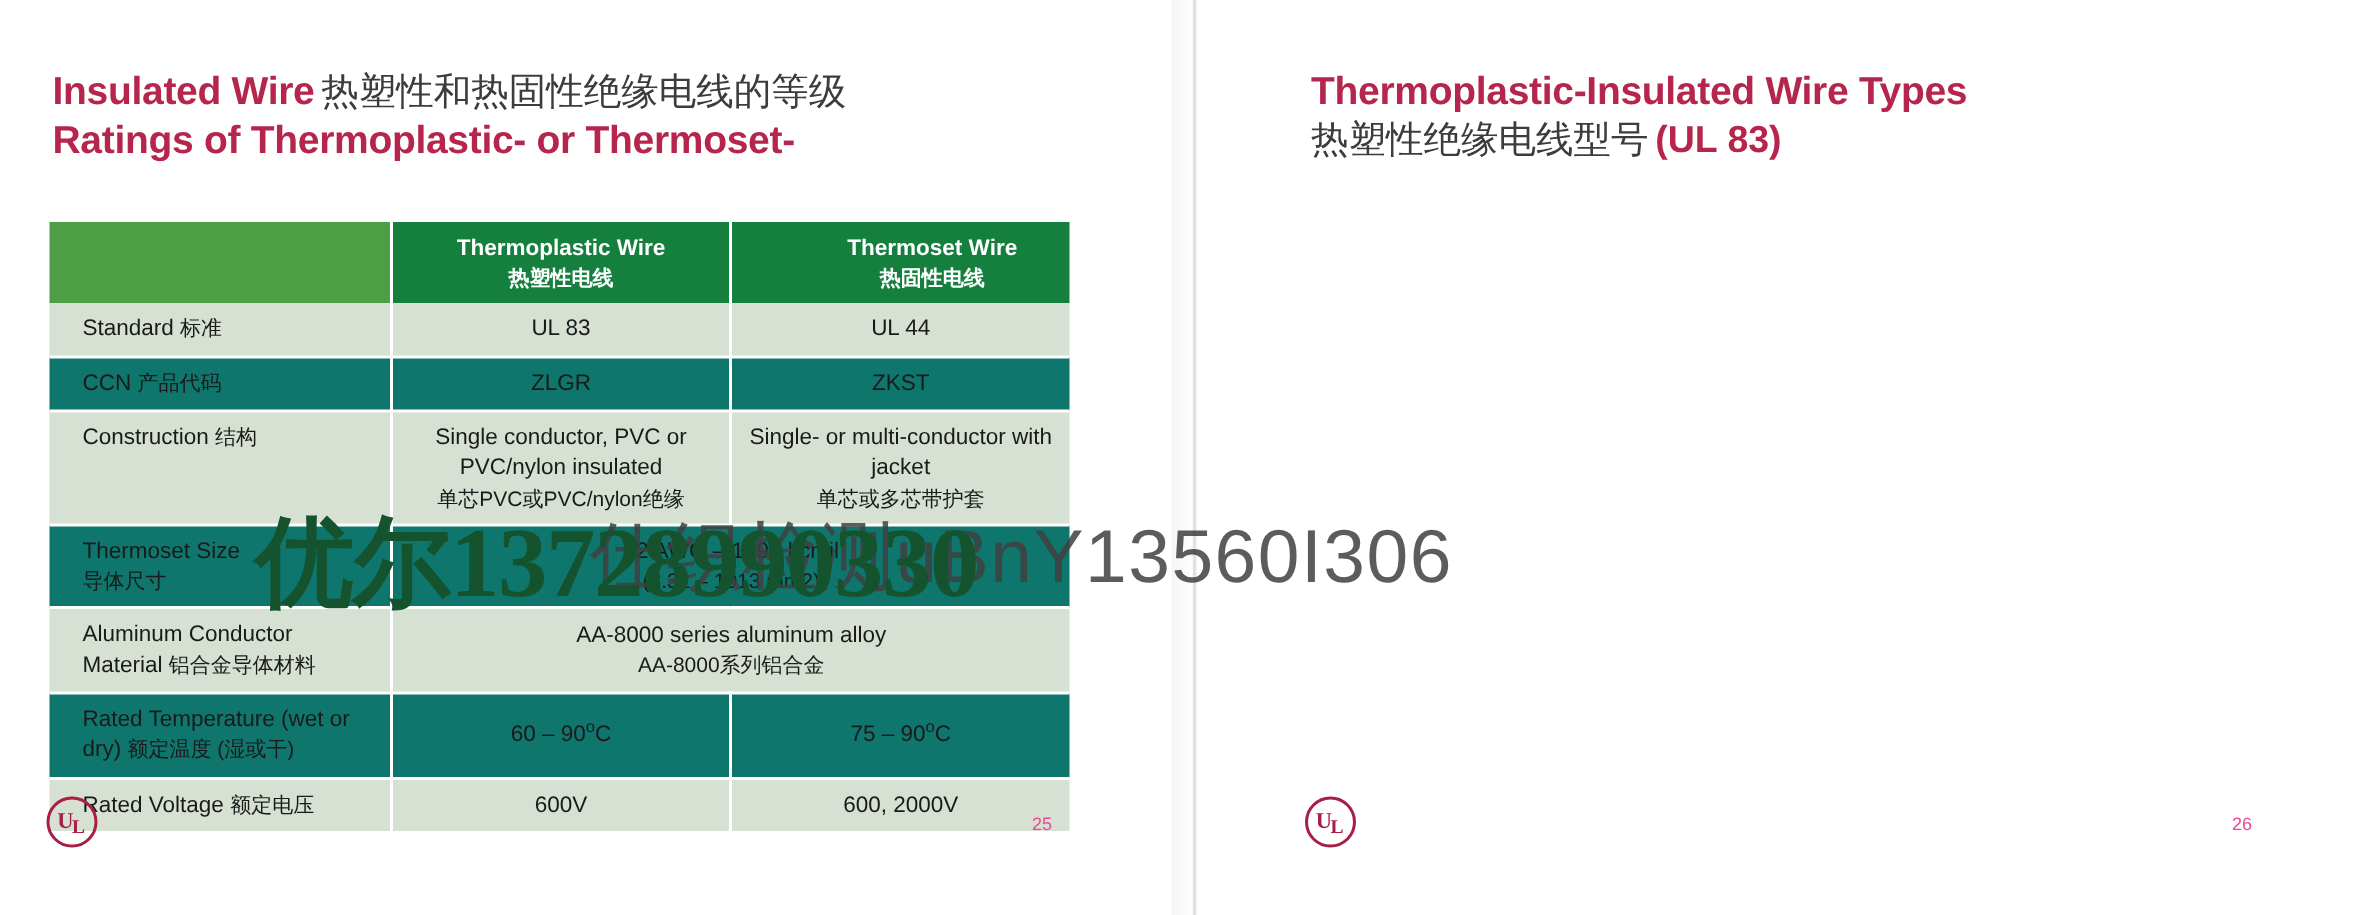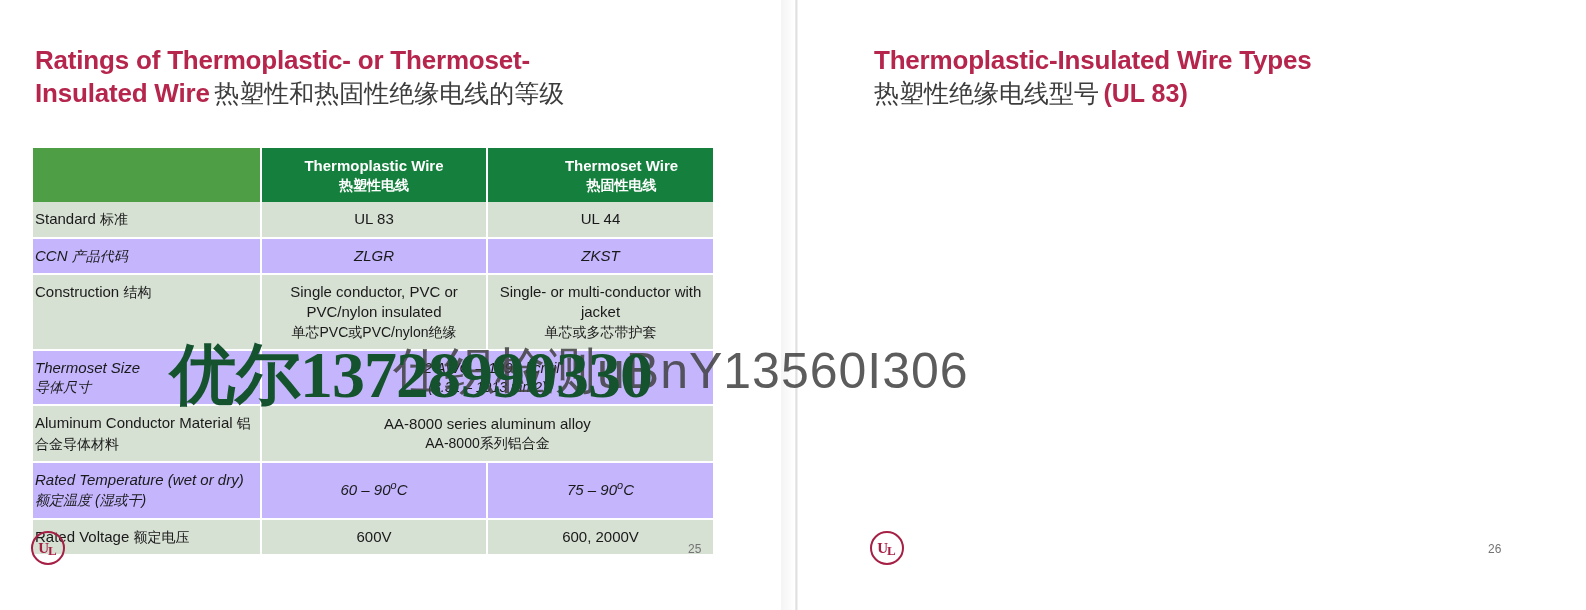--- a/index.html
+++ b/index.html
@@ -60,39 +60,39 @@
     padding: 7px 8px;
     border-right: 2px solid #ffffff;
     border-bottom: 2px solid #ffffff;
     line-height: 1.36;
     vertical-align: middle;
   }
   tbody td:last-child { border-right: none; }
 
   
   .tbl-left tbody tr.r-dark  td { background: #d6e0d3; }
-  .tbl-left tbody tr.r-light td { background: #c4b5fd; font-style: italic; }
-  .tbl-left tbody td.label { text-align: left; padding-left: 2px; }
+  .tbl-left tbody tr.r-light td { background: #0f766e; }
+  .tbl-left tbody td.label { text-align: left; padding-left: 22px; }
   .tbl-left tbody td.val   { text-align: center; }
 
   .cn { font-size: 14px; }
   .sup { font-size: 11px; vertical-align: super; line-height: 0; }
 
   
   .ul-logo {
     position: absolute; width: 34px; height: 34px;
     border: 2.5px solid #a61f45; border-radius: 50%;
     color: #a61f45; font-weight: bold; font-size: 15px;
     display: flex; align-items: center; justify-content: center;
     font-family: "Liberation Serif", serif;
   }
   .ul-logo .ul-u { font-size: 15px; }
   .ul-logo .ul-l { font-size: 13px; position: relative; top: 3px; left: -1px; }
   .page-num {
-    position: absolute; font-size: 12px; color: #737373;
+    position: absolute; font-size: 12px; color: #ec4899;
     font-family: "Liberation Sans", sans-serif;
   }
 
   
   .wm { position: absolute; pointer-events: none; white-space: nowrap; }
   .wm-blue {
     left: 393px; top: 338px;
     font-family: "Liberation Sans", sans-serif;
     font-size: 50px; color: #404040; opacity: 0.85;
     letter-spacing: 1px;
@@ -106,25 +106,25 @@
 </style>
 </head>
 <body>
 
 <div id="root">
 
   <div class="slide" id="slide-left">
 
     <div class="title-block" style="left:35px; top:44px;">
       <div class="title-line">
-        <span class="t-en">Ratings of Thermoplastic- or Thermoset-</span>
-      </div>
-      <div class="title-line">
         <span class="t-en">Insulated Wire</span>
         <span class="t-cn-plain">热塑性和热固性绝缘电线的等级</span>
+      </div>
+      <div class="title-line">
+        <span class="t-en">Ratings of Thermoplastic- or Thermoset-</span>
       </div>
     </div>
 
     <table class="tbl-left">
       <colgroup>
         <col style="width:228px">
           <col style="width:226px">
           <col style="width:226px">
       </colgroup>
       <thead>

